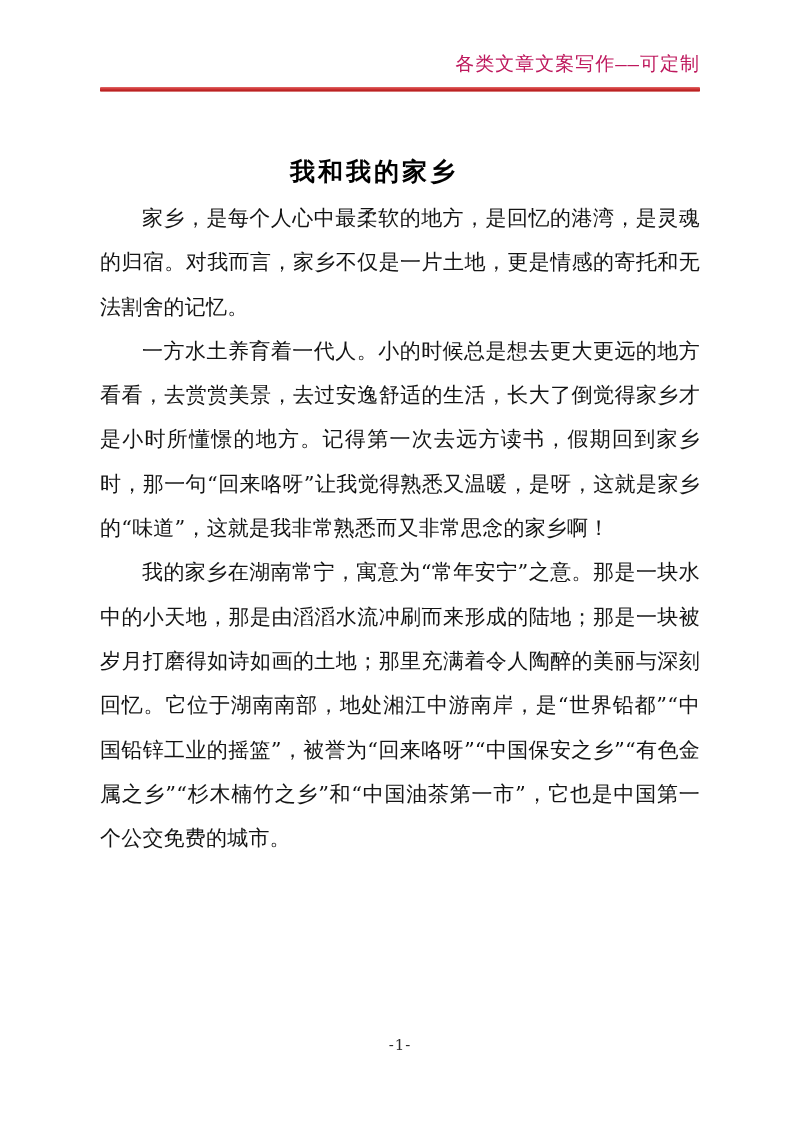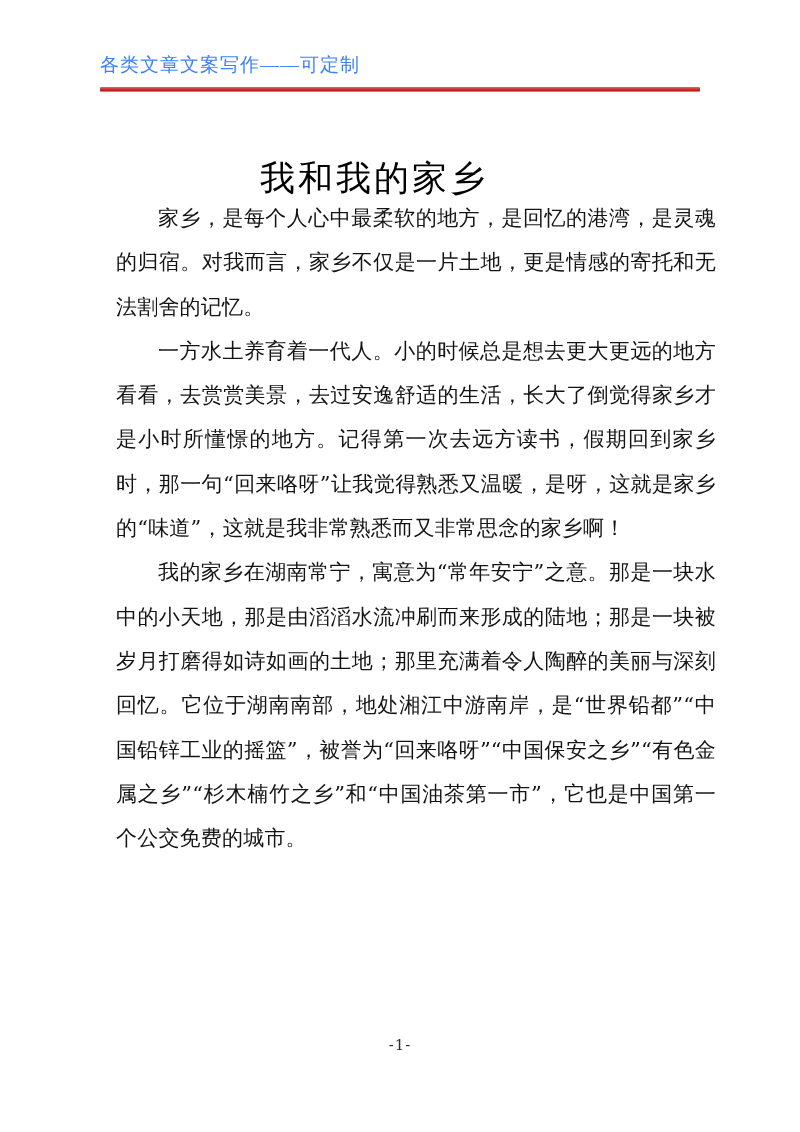--- a/index.html
+++ b/index.html
@@ -22,26 +22,26 @@
 
   
   .doc-header {
     position: absolute;
     left: 100px;
     top: 52px;
     width: 600px;
   }
 
   .doc-header-text {
-    text-align: left;
-    color: #3b82f6;
+    text-align: right;
+    color: #be185d;
     font-size: 19px;
     line-height: 26px;
     letter-spacing: 1px;
-    font-family: Liberation Serif, serif;
+    font-family: Liberation Mono, monospace;
     white-space: nowrap;
   }
 
   .doc-header-rule {
     margin-top: 9px;
     height: 5px;
     width: 600px;
     background: linear-gradient(
         to bottom,
         #e06b6b 0%,
@@ -51,32 +51,32 @@
     border-radius: 1px;
   }
 
   
   .doc-title {
     position: absolute;
     left: 0;
     top: 133px;
     width: 748px;
     text-align: center;
-    font-size: 35px;
+    font-size: 25px;
     line-height: 44px;
-    font-weight: normal;
+    font-weight: bold;
     color: #000000;
     letter-spacing: 3px;
     font-family: "DejaVu Serif", "Liberation Serif", serif;
   }
 
   
   .doc-body {
     position: absolute;
-    left: 116px;
+    left: 100px;
     top: 196px;
     width: 600px;
   }
 
   .doc-paragraph {
     margin: 0;
     font-size: 21px;
     line-height: 44.3px;
     color: #141414;
     text-align: justify;

